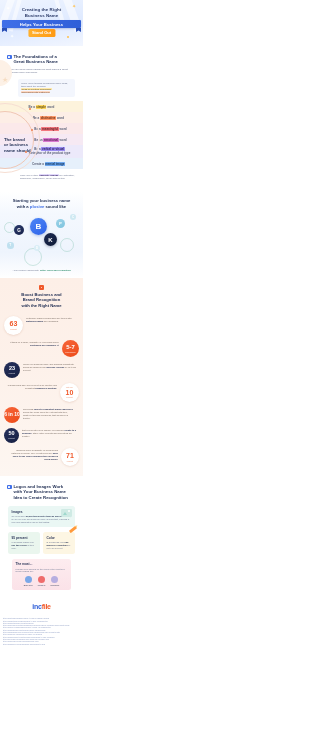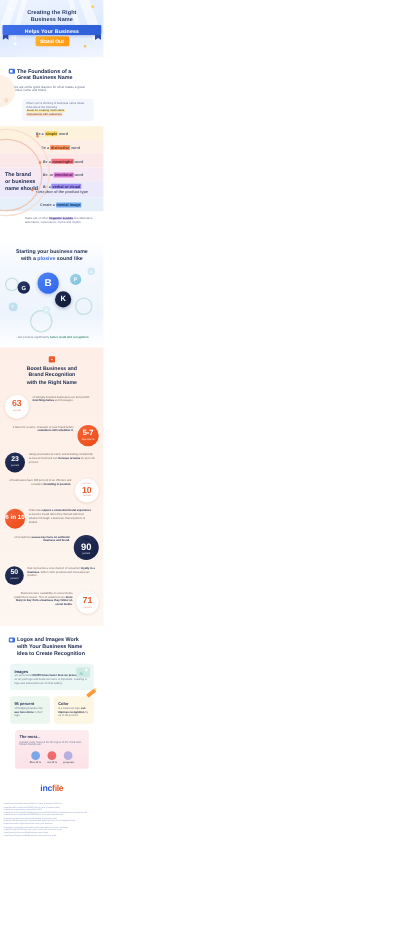--- a/index.html
+++ b/index.html
@@ -343,30 +343,20 @@
 
     <div class="row">
       <div class="bub b-or" style="width:16px;height:16px">
         <span class="n" style="font-size:5px;line-height:5px">6 in 10</span>
       </div>
       <div class="cap">
         <span>millennials </span><b>expect</b><b> a consistent brand experience</b><span> across the board when they interact with their, whatever through a business, that anywhere is trusted.</span>
       </div>
     </div>
 
-    <div class="row rt">
-      <div class="bub b-nv" style="width:20px;height:20px">
-        <span class="pre">than</span>
-        <span class="n" style="font-size:7.5px">90</span>
-        <span class="u">percent</span>
-      </div>
-      <div class="cap" style="text-align:right">
-        <span>of consumers </span><b>assess key facts on authentic business and brand</b><span>.</span>
-      </div>
-    </div>
 
     <div class="row">
       <div class="bub b-nv" style="width:15px;height:15px">
         <span class="n" style="font-size:5.5px">50</span>
         <span class="u">percent</span>
       </div>
       <div class="cap">
         <span>that represents a new channel of consumer </span><b>loyalty to a business</b><span>. Other entire products and innovators are positive.</span>
       </div>
     </div>

